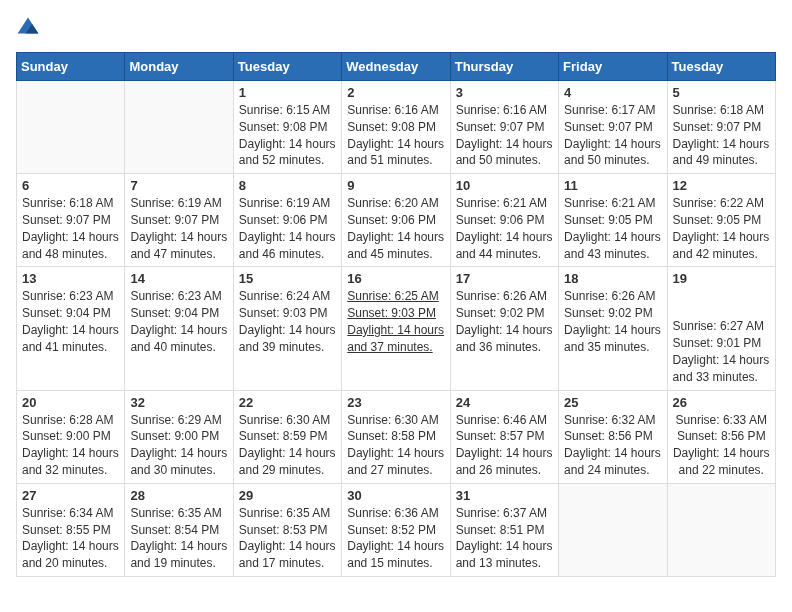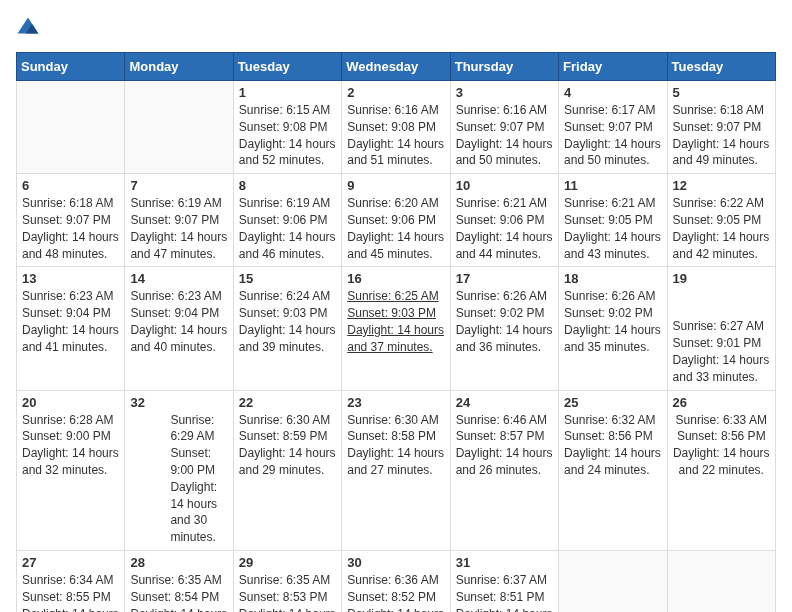--- a/index.html
+++ b/index.html
@@ -233,21 +233,21 @@
       </tr>
       <tr>
         <td>
           <span class="day-number">20</span>
           <div class="day-info" style="white-space: pre-line;">Sunrise: 6:28 AM
 Sunset: 9:00 PM
 Daylight: 14 hours and 32 minutes.</div>
         </td>
         <td>
           <span class="day-number">32</span>
-          <div class="day-info" style="white-space: pre-line; margin-left: 40px;">Sunrise: 6:29 AM
+          <div class="day-info" style="white-space: pre-line;">Sunrise: 6:29 AM
 Sunset: 9:00 PM
 Daylight: 14 hours and 30 minutes.</div>
         </td>
         <td>
           <span class="day-number">22</span>
           <div class="day-info" style="white-space: pre-line;">Sunrise: 6:30 AM
 Sunset: 8:59 PM
 Daylight: 14 hours and 29 minutes.</div>
         </td>
         <td>

